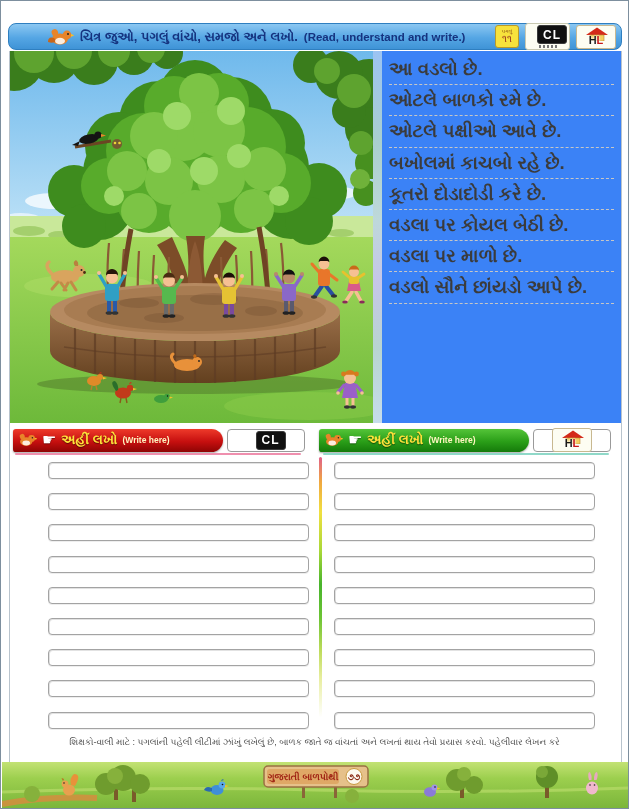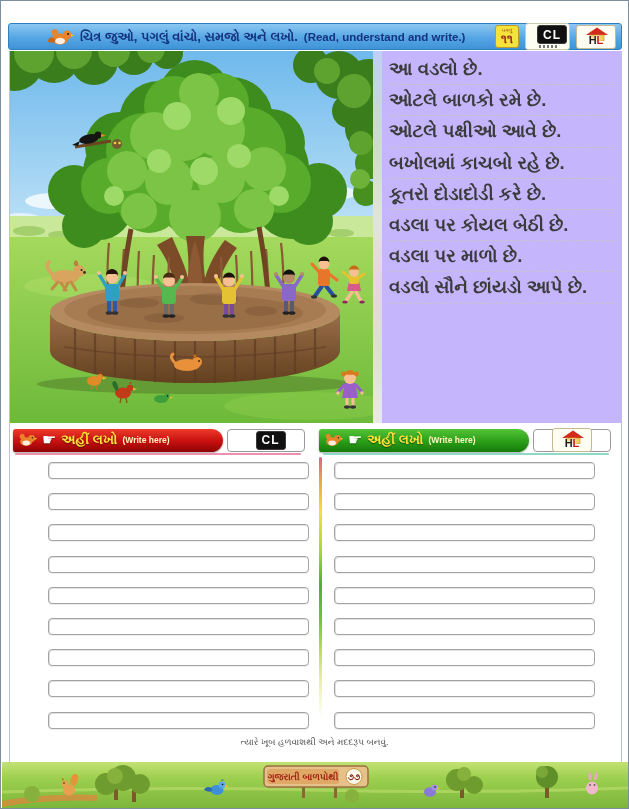--- a/index.html
+++ b/index.html
@@ -6,45 +6,45 @@
   *{box-sizing:border-box;}
   #page{
     position:relative;width:629px;height:809px;background:#fff;
     border:1px solid #7d8f9e;overflow:hidden;margin:0 auto;
     font-family:"Liberation Sans","DejaVu Sans",sans-serif;
   }
   
   #header{
     position:absolute;left:7px;top:22px;width:614px;height:27px;
     background:linear-gradient(180deg,#8cc8f2 0%,#55a6e4 55%,#3f93d6 100%);
-    border:1px solid #2f7fc0;border-radius:3px;
+    border:1px solid #2f7fc0;border-radius:8px;
     display:flex;align-items:center;gap:6px;padding:0 5px;
   }
   #header .title{color:#15337f;font-weight:bold;font-size:13px;white-space:nowrap;}
   #header .title-en{color:#15337f;font-weight:bold;font-size:11.5px;}
   .step-badge{width:24px;height:23px;background:#f7e23c;border:1px solid #b99a2a;
     border-radius:3px;display:flex;flex-direction:column;align-items:center;justify-content:center;line-height:1;}
   .step-badge .lbl{font-size:5px;color:#7a3a10;}
-  .step-badge .num{font-size:12px;font-weight:bold;color:#8a1a1a;}
+  .step-badge .num{font-size:10px;font-weight:normal;color:#8a1a1a;}
   .cl-badge{min-width:30px;height:19px;background:#101010;color:#fff;font-weight:bold;
     font-size:12px;display:flex;align-items:center;justify-content:center;
     border-radius:3px;border:1px solid #3a3a3a;letter-spacing:1px;margin-left:9px;}
   .cl-wrap{display:flex;flex-direction:column;align-items:center;gap:1px;background:#fdfdf2;
     padding:1px 2px;border-radius:3px;border:1px solid #c8c8b0;}
   .badge-dots{width:18px;height:3px;background:repeating-linear-gradient(90deg,#777 0 2px,transparent 2px 4px);}
   .hl-badge{position:relative;width:40px;height:24px;background:#fdfdf2;border:1px solid #c8b890;
     border-radius:3px;display:flex;align-items:flex-end;justify-content:center;overflow:hidden;text-align:right;}
   .hl-badge svg{position:absolute;top:1px;left:8px;}
   .hl-badge .hl-text{position:relative;font-size:11px;font-weight:bold;color:#1a1a1a;line-height:1;
     padding-bottom:2px;text-shadow:0 0 2px #fff,0 0 2px #fff;}
   .hl-badge .hl-text b{color:#c81818;}
   
   #scene{position:absolute;left:8px;top:50px;width:364px;height:372px;}
   
-  #reading{position:absolute;left:372px;top:50px;width:249px;height:372px;background:#c4b5fd;}
+  #reading{position:absolute;left:372px;top:50px;width:249px;height:372px;background:#3b82f6;}
   #reading .edge{position:absolute;left:0;top:0;bottom:0;width:9px;opacity:.75;
     background:linear-gradient(180deg,#bcd9f2 0%,#cfe9c0 25%,#e9f5d0 45%,#f4dde4 62%,#e2f0c4 80%,#f5fbe8 100%);}
   .read-line{height:31.2px;line-height:30px;font-size:18.5px;font-weight:bold;color:#3b3b3b;
     margin:0 8px 0 16px;border-bottom:1px dashed #c6c6c6;white-space:nowrap;overflow:hidden;}
   #read-lines{padding-top:3px;}
   
   .banner{position:absolute;top:427px;height:24px;display:flex;align-items:center;gap:4px;}
   .ribbon{flex:1;height:23px;border-radius:4px 16px 16px 4px;display:flex;align-items:center;
     gap:5px;padding:0 8px 0 4px;box-shadow:0 1px 2px rgba(0,0,0,.35);}
   .ribbon.red{background:linear-gradient(180deg,#ee3a2a 0%,#c60f0f 55%,#8e0404 100%);}
@@ -489,21 +489,21 @@
       <div class="write-box"></div>
       <div class="write-box"></div>
       <div class="write-box"></div>
       <div class="write-box"></div>
       <div class="write-box"></div>
       <div class="write-box"></div>
     </div>
   <div id="divider"></div>
 
   <div id="footnote">
-    <div>ત્યારે ખૂબ હળવાશથી અને મદદરૂપ બનવું.</div>
+    <div>શિક્ષકો-વાલી માટે : પગલાંની પહેલી લીટીમાં ઝાંખું લખેલું છે, બાળક જાતે જ વાંચતાં અને લખતાં થાય તેવો પ્રયાસ કરવો. પહેલીવાર લેખન કરે</div>
   </div>
 
   <svg id="strip" viewBox="0 0 627 47" preserveAspectRatio="none">
     <defs>
       <linearGradient id="stripG" x1="0" y1="0" x2="0" y2="1">
         <stop offset="0" stop-color="#c3e274"></stop>
           <stop offset="0.35" stop-color="#9ccf4e"></stop>
           <stop offset="1" stop-color="#7ab53a"></stop>
       </linearGradient>
     </defs>

